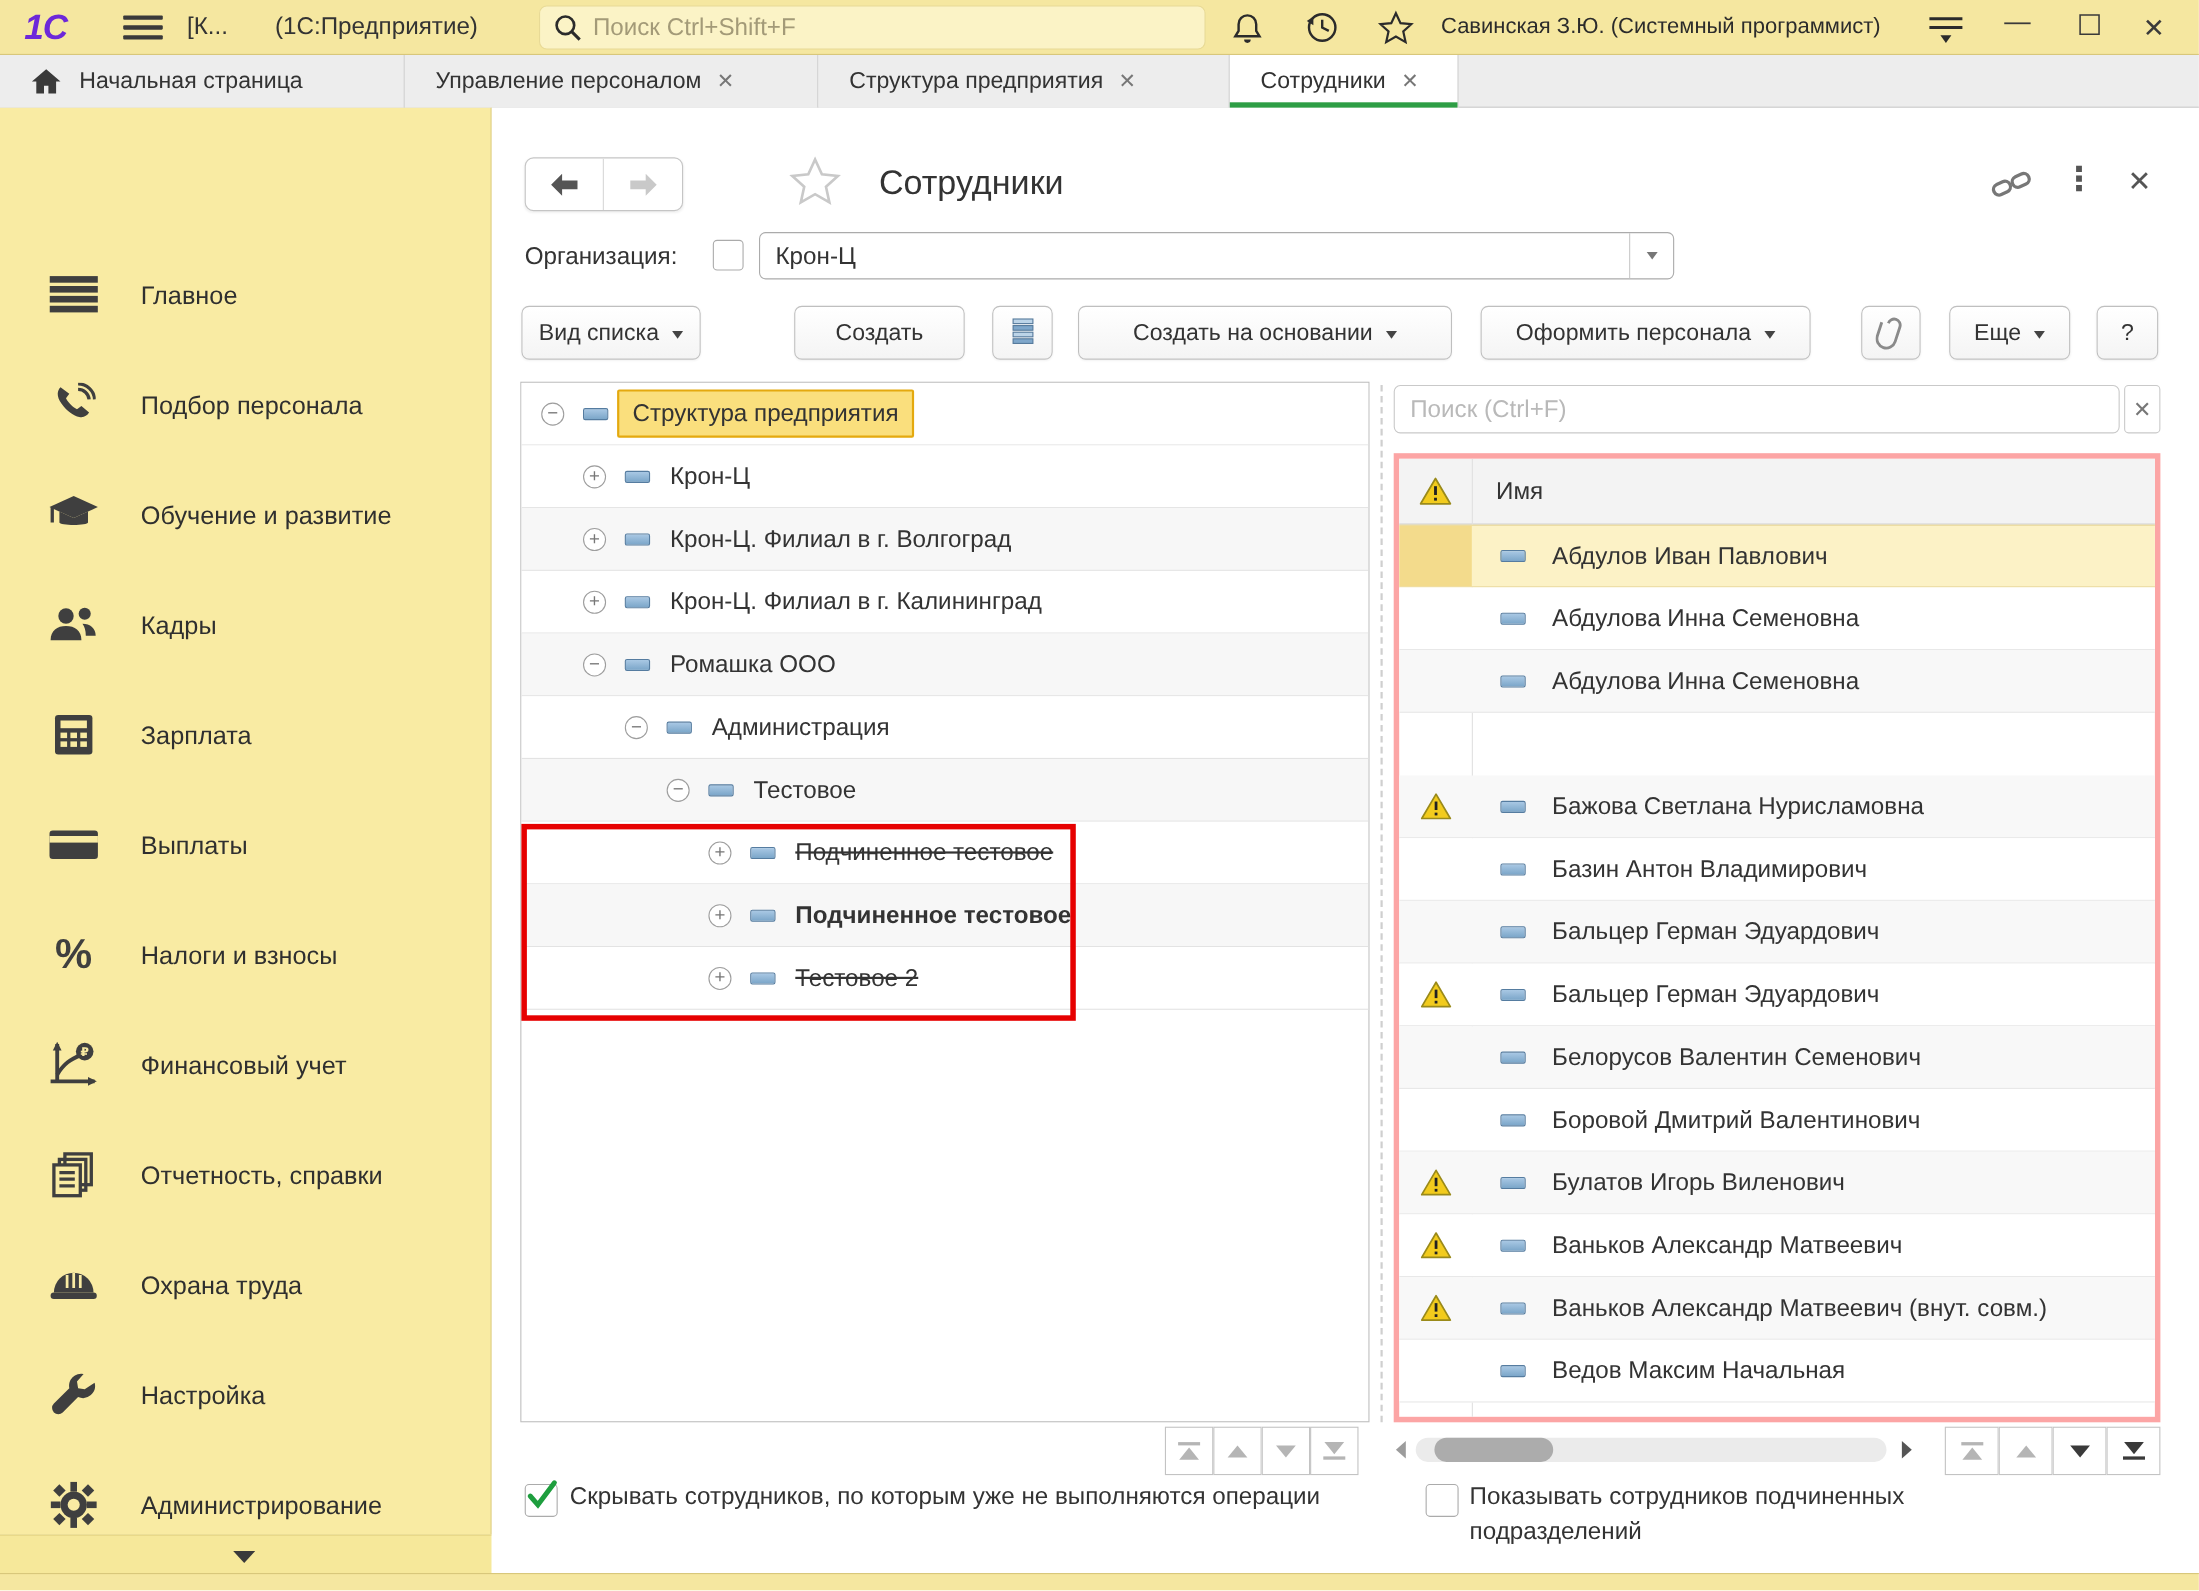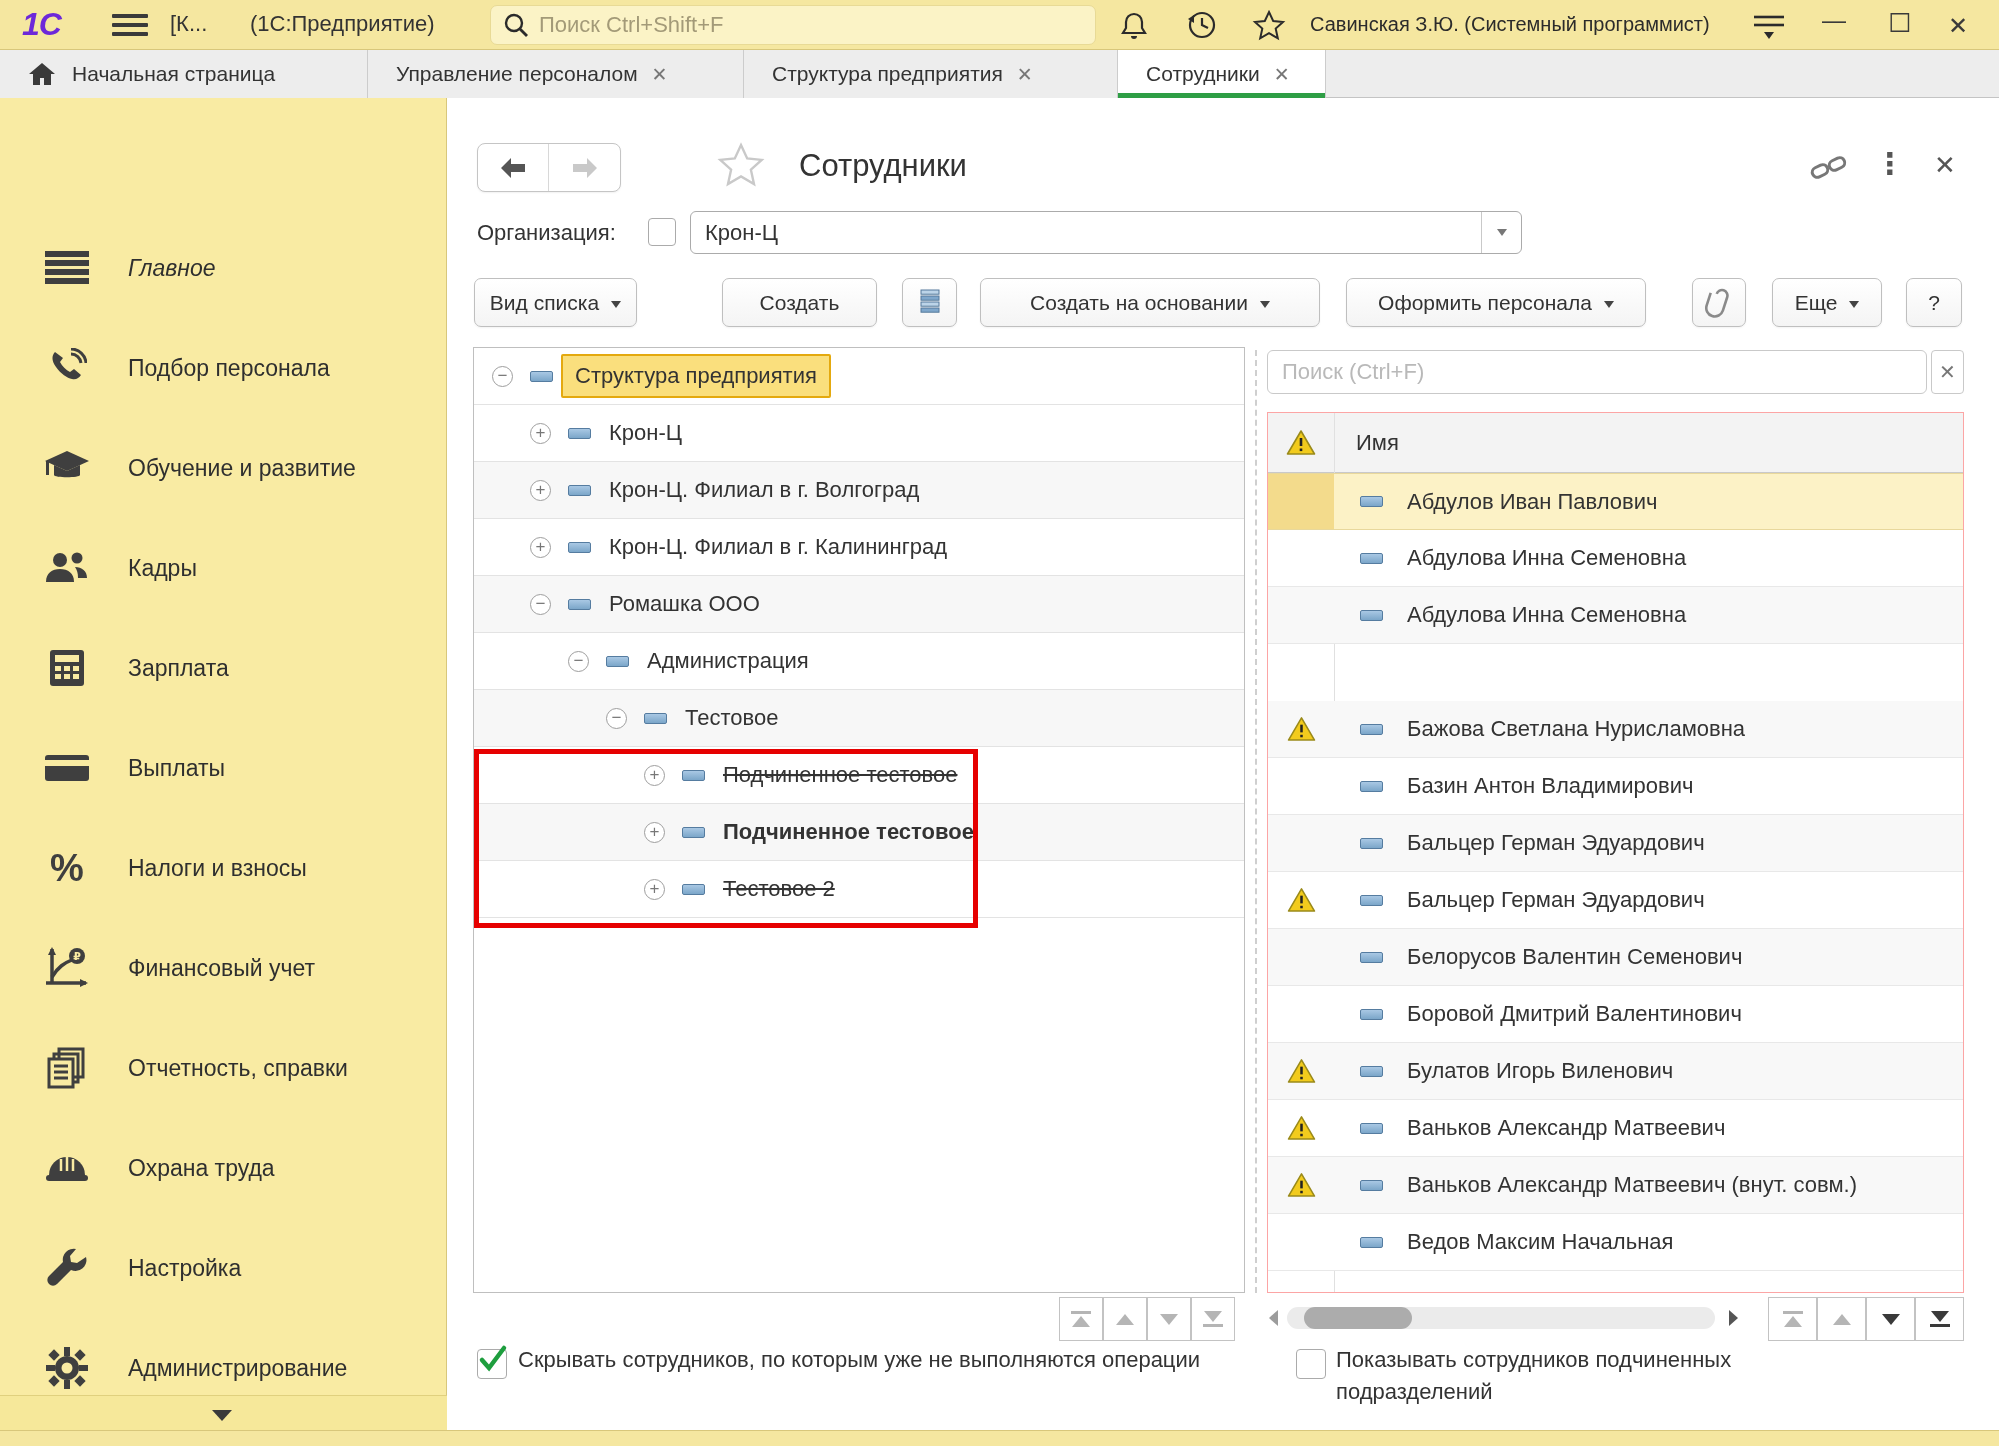--- a/index.html
+++ b/index.html
@@ -103,21 +103,21 @@
   .emp-search { position:absolute; left:820px; top:252px; width:660px; height:44px;
     border:1px solid #C9C9C9; border-radius:6px; background:#fff; display:flex; align-items:center; }
   .emp-search input { border:none; outline:none; font-size:22px; color:#333; margin-left:14px;
     flex:1; font-family:inherit; background:transparent; }
   .emp-search input::placeholder { color:#B9B9B9; }
   .emp-clear { position:absolute; left:1484px; top:252px; width:33px; height:44px;
     border:1px solid #C9C9C9; border-radius:4px; background:#fff; color:#777; font-size:20px;
     display:flex; align-items:center; justify-content:center; cursor:pointer; }
 
   .emp-panel { position:absolute; left:820px; top:314px; width:697px; height:881px;
-    border:1px solid #fca5a5; background:#fff; overflow:hidden; }
+    border:5px solid #fca5a5; background:#fff; overflow:hidden; }
   .emp-header { position:absolute; left:0; top:0; width:695px; height:60px; background:#F3F3F3;
     border-bottom:1px solid #C9C9C9; display:flex; align-items:center; }
   .emp-header .warncol { width:66px; display:flex; justify-content:center; }
   .emp-header .name { margin-left:22px; font-size:22px; color:#333; }
   .col-div { position:absolute; left:66px; top:0; width:1px; height:879px; background:#E0E0E0; }
   .emp-row { position:absolute; left:0; width:695px; height:57px; display:flex; align-items:center;
     border-bottom:1px solid #E8E8E8; cursor:pointer; background:#fff; }
   .emp-row.zebra { background:#F8F8F8; }
   .emp-row.selected { background:#FCF2C6; border-top:1px solid #E8D89C; border-bottom:1px solid #E8D89C; }
   .emp-row .warncell { width:66px; height:100%; display:flex; align-items:center; justify-content:center; flex:none; }
@@ -217,21 +217,21 @@
       <span class="x">✕</span>
     </div>
       <div class="tab active" style="width: 208px;">
 
       <span>Сотрудники</span>
       <span class="x">✕</span>
     </div>
     </div>
 
   <div class="sidebar" id="sidebar">
-      <div class="side-item" style="top: 135px; font-style: italic;">
+      <div class="side-item" style="top: 135px;">
       <span class="ic">
           <svg width="44" height="34" viewBox="0 0 44 34">
             <g fill="#3f3f3f">
               <rect y="0" width="44" height="6"></rect>
               <rect y="9" width="44" height="6"></rect>
               <rect y="18" width="44" height="6"></rect>
               <rect y="27" width="44" height="6"></rect>
             </g>
           </svg>
         </span>

